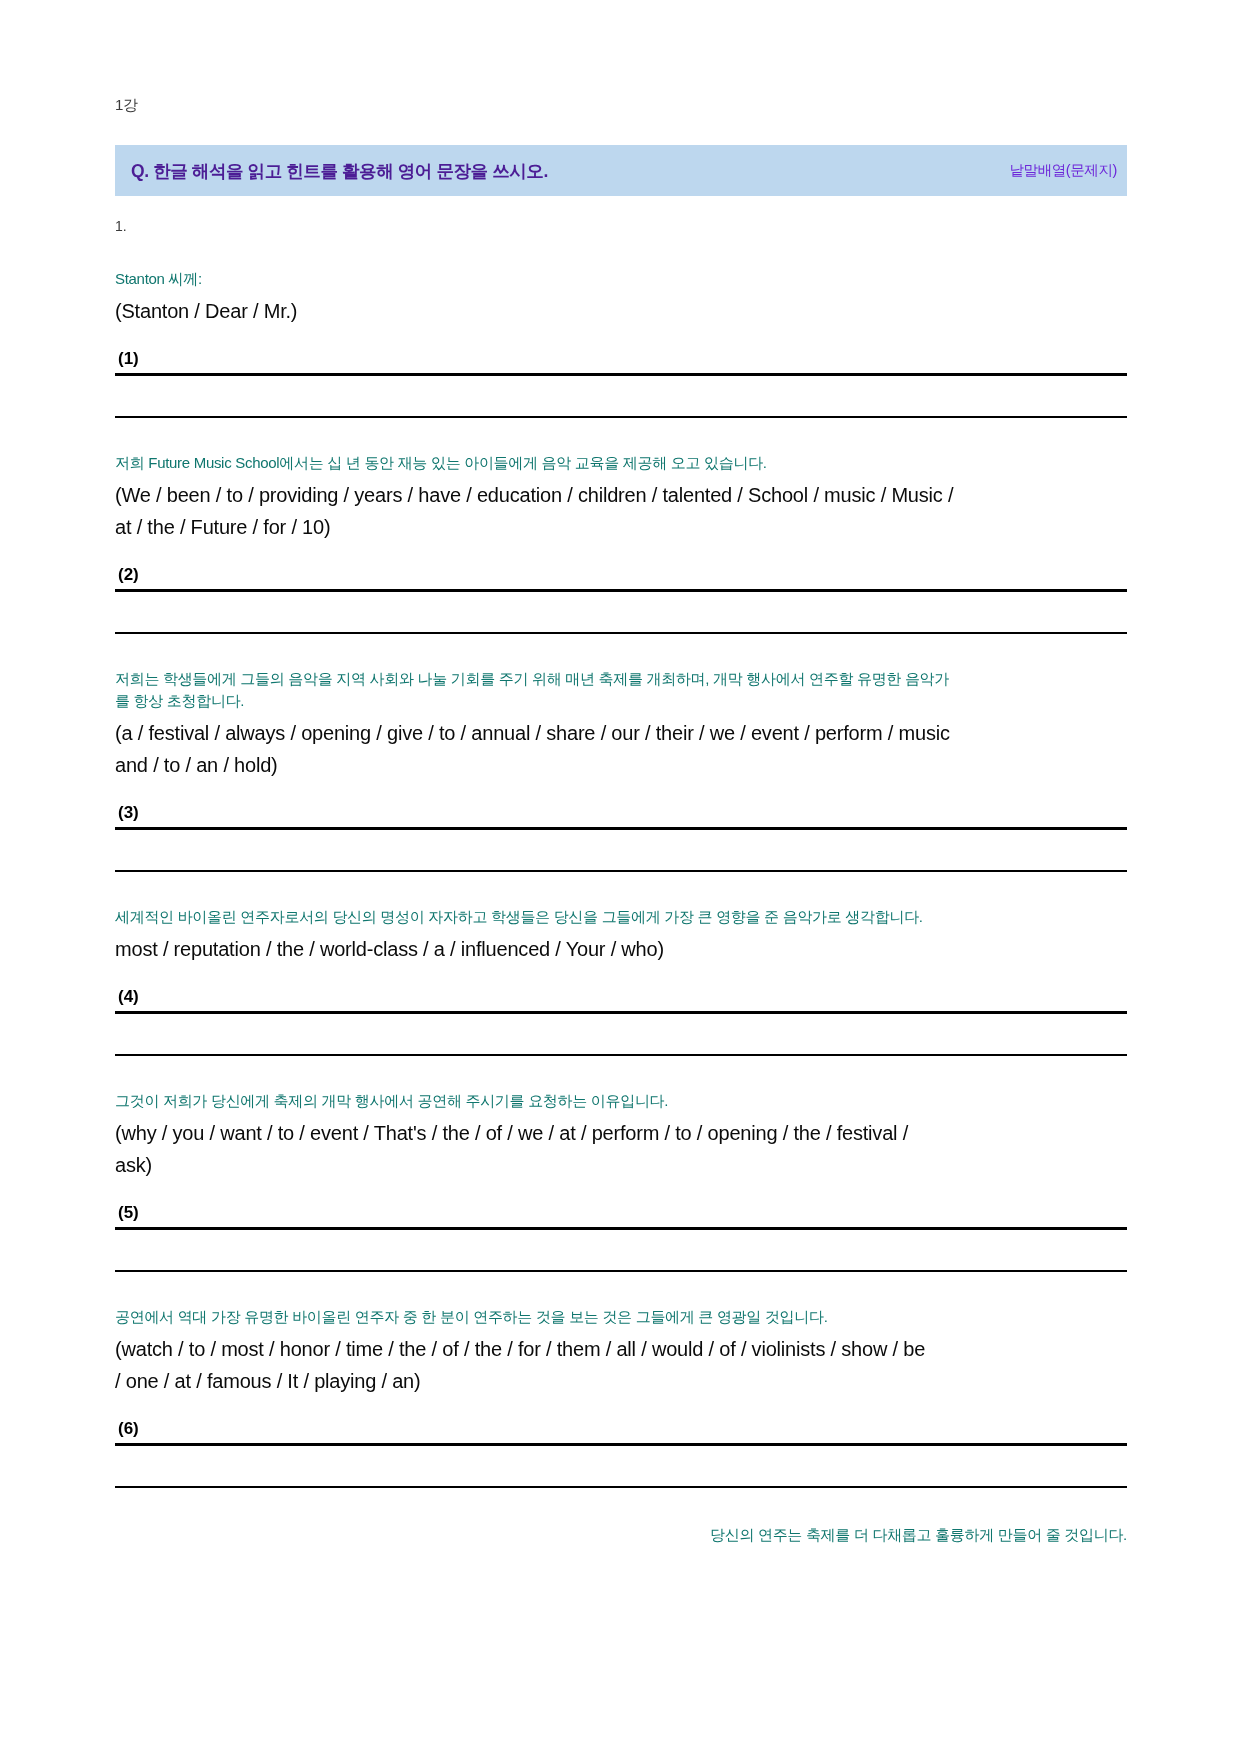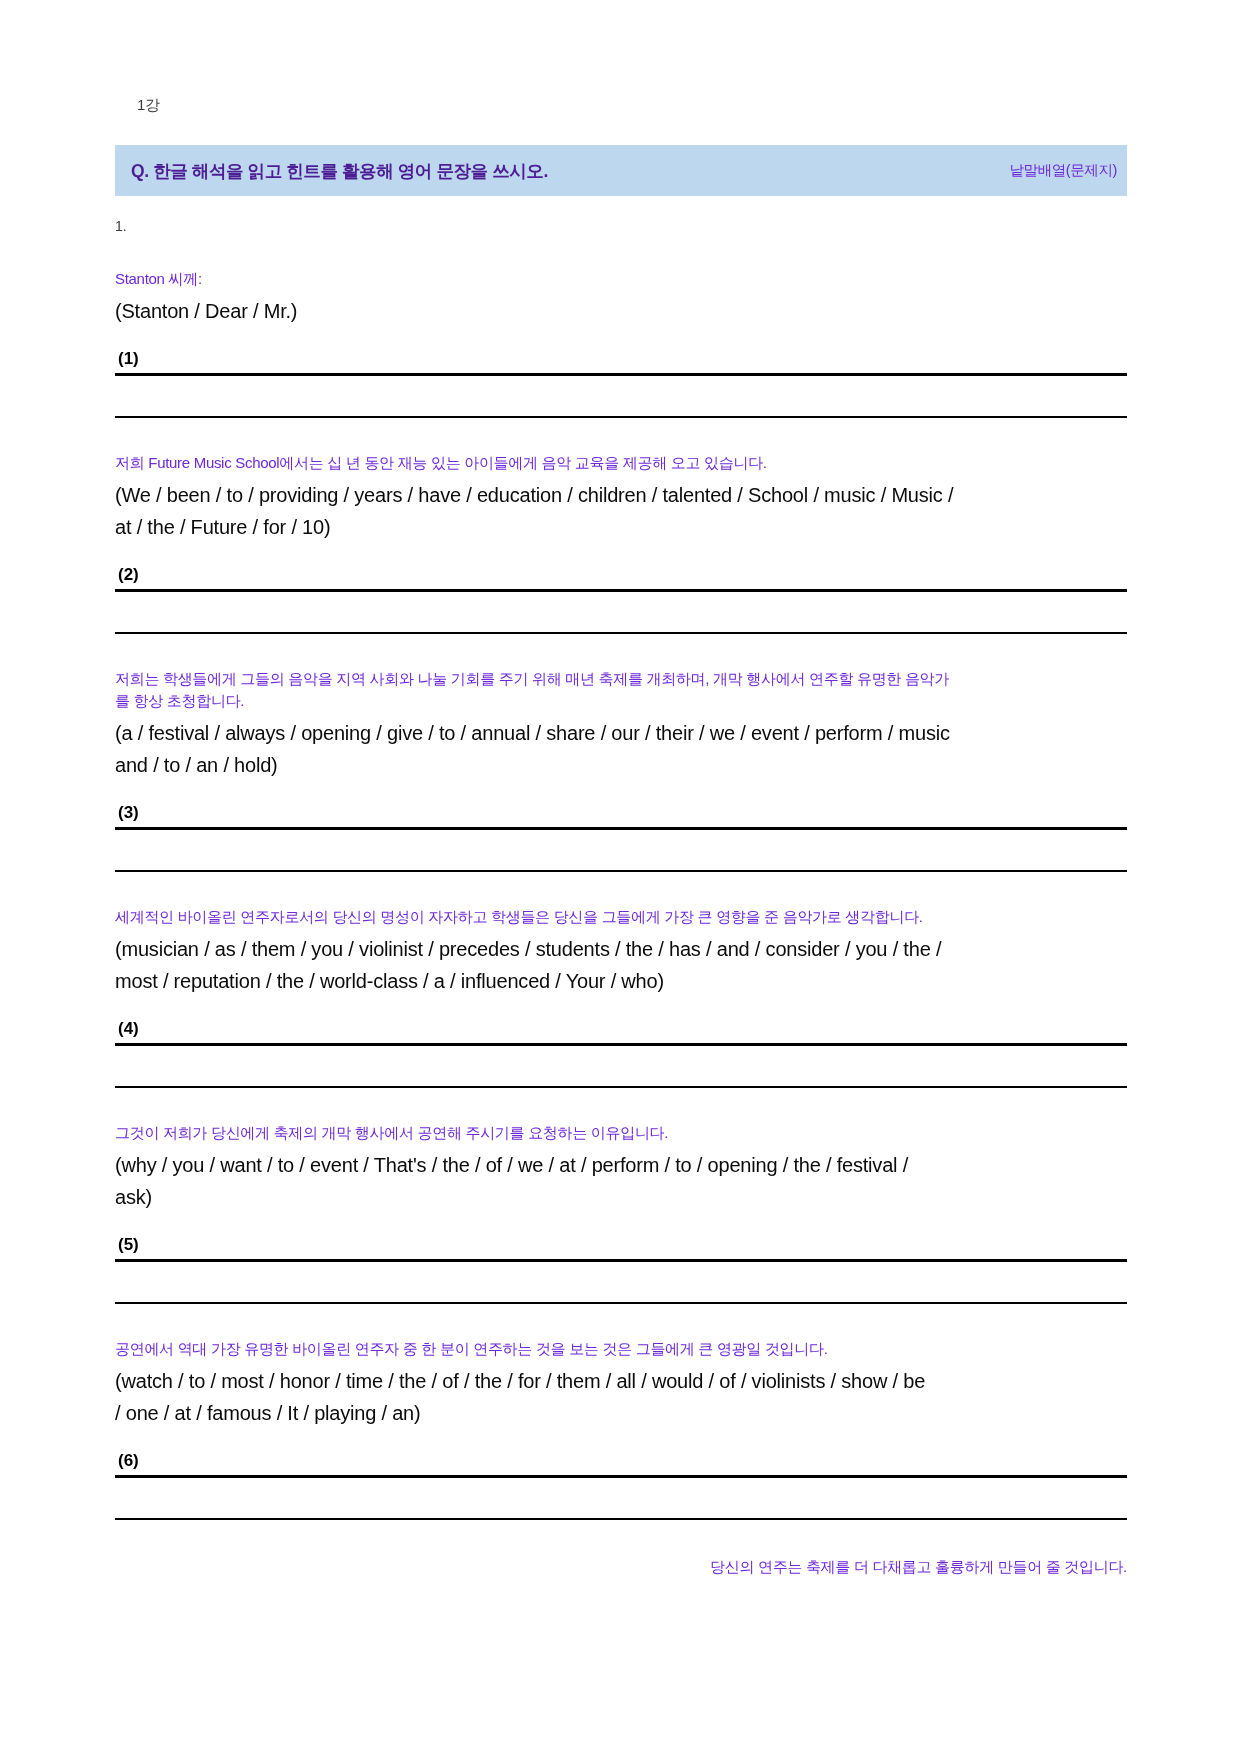--- a/index.html
+++ b/index.html
@@ -15,21 +15,20 @@
     padding: 96px 113px 0 115px;
     background: #ffffff;
     overflow: hidden;
     font-family: "Liberation Sans", "DejaVu Sans", sans-serif;
     color: #000;
   }
   .lesson {
     font-size: 15px;
     color: #3a3a3a;
     letter-spacing: -0.3px;
-    margin-left: 22px;
   }
   .qbar {
     margin-top: 30px;
     height: 51px;
     background: #bdd7ee;
     display: flex;
     align-items: center;
     justify-content: space-between;
     box-sizing: border-box;
     padding: 0 10px 0 16px;
@@ -47,21 +46,21 @@
   }
   .qnum {
     margin-top: 22px;
     font-size: 14px;
     color: #3a3a3a;
   }
   .korean {
     margin-top: 34px;
     font-size: 15px;
     line-height: 22px;
-    color: #6d28d9;
+    color: #0f766e;
     letter-spacing: -0.3px;
   }
   .korean .kline { min-height: 22px; }
   .hint {
     margin-top: 5px;
     font-size: 20px;
     line-height: 32px;
     color: #0b0b0b;
     letter-spacing: -0.2px;
   }
@@ -138,21 +137,20 @@
       <span class="answer-label">(3)</span>
     </div>
     <div class="blank-row"></div>
   </section>
 
   <section class="item">
     <div class="korean">
       <div class="kline">세계적인 바이올린 연주자로서의 당신의 명성이 자자하고 학생들은 당신을 그들에게 가장 큰 영향을 준 음악가로 생각합니다.</div>
     </div>
     <div class="hint">
-      <div class="hline">(musician / as / them / you / violinist / precedes / students / the / has / and / consider / you / the /</div>
       <div class="hline">most / reputation / the / world-class / a / influenced / Your / who)</div>
     </div>
     <div class="answer-row">
       <span class="answer-label">(4)</span>
     </div>
     <div class="blank-row"></div>
   </section>
 
   <section class="item">
     <div class="korean">

